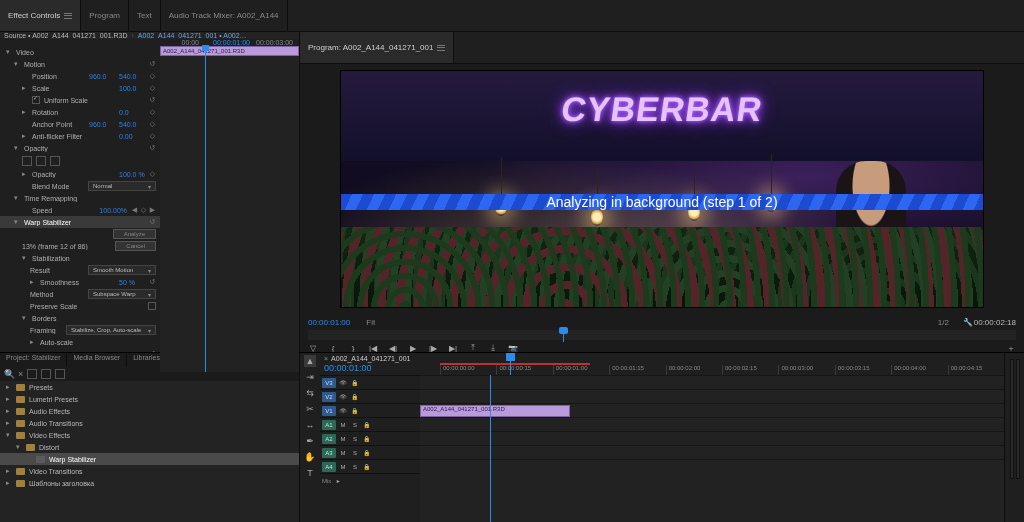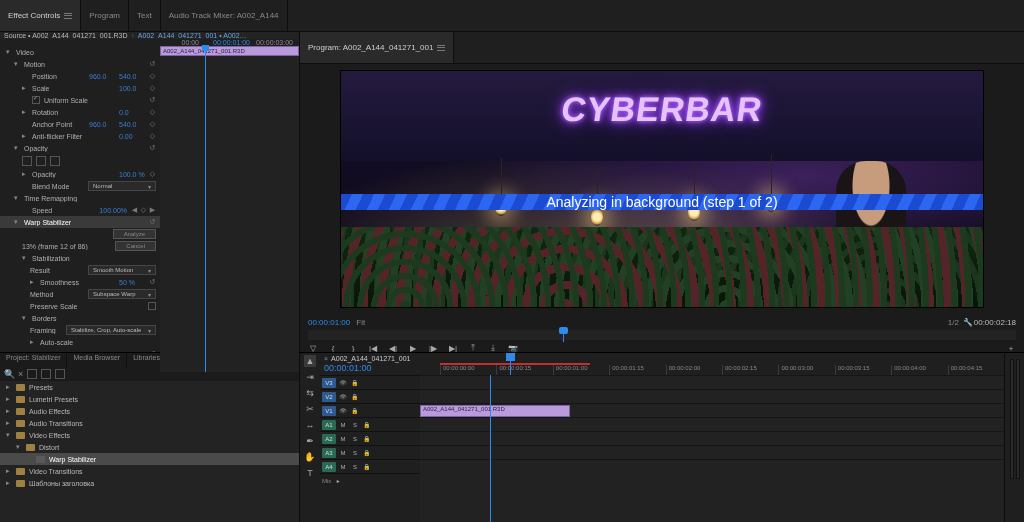--- a/index.html
+++ b/index.html
@@ -74,21 +74,21 @@
   repeating-radial-gradient(circle at 85% 100%, #1c361e 0 6px, transparent 6px 13px),
   linear-gradient(#102812,#081508);
 }
 .person { position:absolute; right:12%; top:38%; width:70px; height:100px; background:radial-gradient(ellipse at 50% 25%, #c79c7d 0 18px, transparent 19px), linear-gradient(#1a1417,#1a1417); border-radius:30px 30px 0 0; }
 .analysis-bar { position:absolute; top:52%; left:0; right:0; height:16px; background:repeating-linear-gradient(115deg,#1a4bd0 0 10px,#2d66f0 10px 20px); display:flex; align-items:center; justify-content:center; font-size:14px; color:#fff; }
 
 .prog-bottom { height:38px; background:#1b1b1b; padding:2px 8px; }
 .prog-tc-row { display:flex; align-items:center; height:12px; font-size:8px; }
 .prog-tc-row .tc-left { color:#2d8ceb; }
 .prog-tc-row .mid { flex:1; }
-.prog-tc-row .ic { width:10px; color:#888; margin-left:6px; }
+.prog-tc-row .ic { width:10px; color:#888; margin-left:16px; }
 .prog-tc-row .tc-right { color:#bbb; }
 .prog-ruler { height:10px; background:linear-gradient(#232323,#232323); position:relative; margin:2px 0; }
 .prog-ruler .play { position:absolute; left:36%; top:-2px; width:1px; height:14px; background:#2d8ceb; }
 .prog-ruler .play::before { content:""; position:absolute; top:-1px; left:-4px; width:9px; height:7px; background:#2d8ceb; border-radius:2px; }
 .transport { display:flex; justify-content:center; gap:10px; height:12px; align-items:center; }
 .transport .btn { width:10px; height:10px; color:#aaa; display:flex; align-items:center; justify-content:center; font-size:8px; }
 .transport .plus { margin-left:auto; }
 
 
 .lower { display:flex; flex:1; border-top:1px solid #000; }

